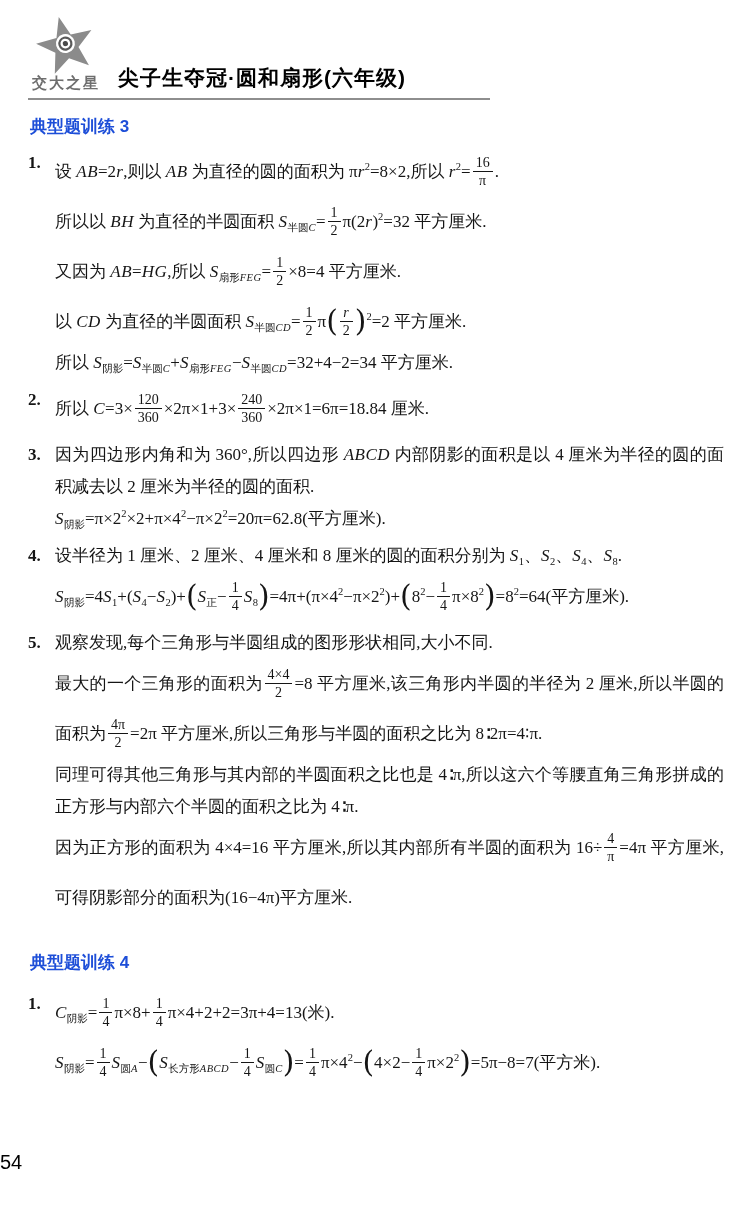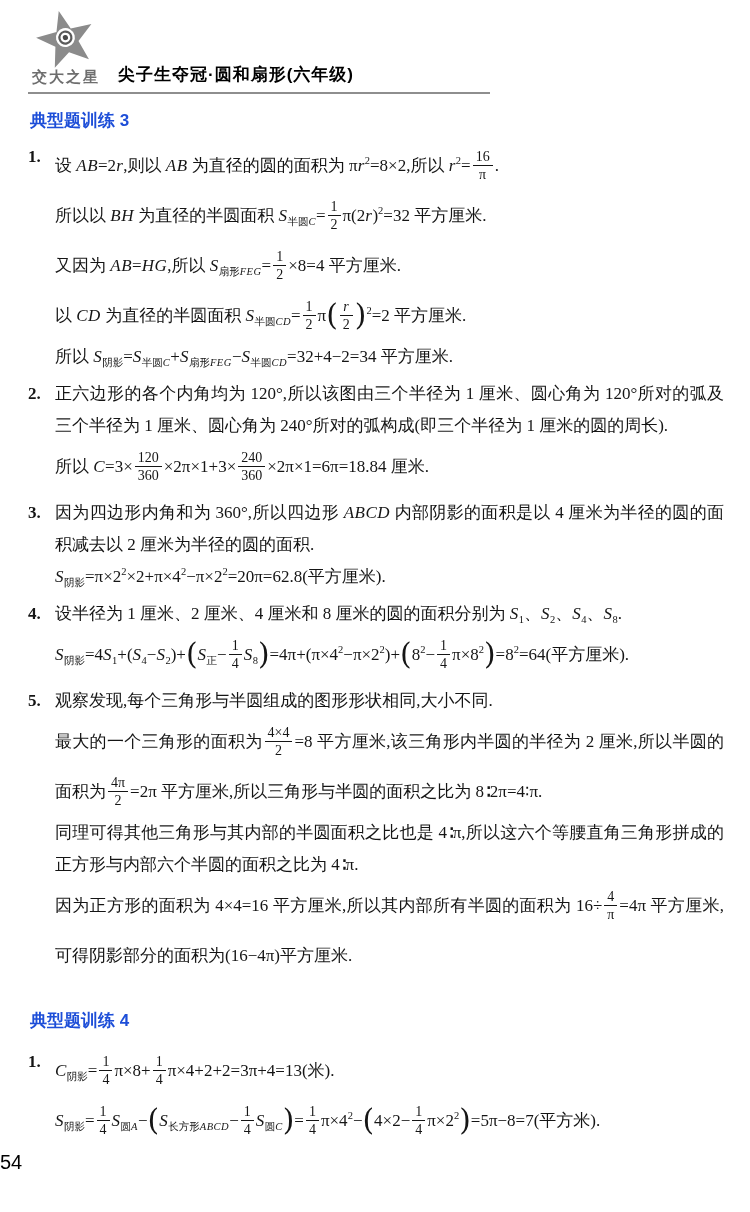--- a/index.html
+++ b/index.html
@@ -1,27 +1,27 @@
 <!DOCTYPE html>
 <html><head>
 <meta charset="utf-8">
 <style>
   html,body{margin:0;padding:0;}
   body{
     width:750px;height:1212px;position:relative;overflow:hidden;
     background:#ffffff;color:#151515;
     font-family:"Liberation Serif","DejaVu Serif",serif;
   }
-  .header{display:flex;align-items:flex-end;gap:8px;padding:10px 30px 0 26px;}
+  .header{display:flex;align-items:flex-end;gap:8px;padding:16px 30px 0 26px;}
   .logo{display:flex;flex-direction:column;align-items:center;width:80px;flex:0 0 80px;}
   .logo svg{display:block;}
   .brand{font-size:15px;font-weight:700;color:#6e6e6e;letter-spacing:2px;margin-top:-2px;
     font-family:"DejaVu Serif",serif;}
   .title{font-family:"Liberation Sans","DejaVu Sans",sans-serif;font-weight:700;
-    font-size:17px;margin:0 0 1px 4px;letter-spacing:1px;color:#000;}
+    font-size:21px;margin:0 0 1px 4px;letter-spacing:1px;color:#000;}
   .rule{border:0;border-top:2px solid #8e8e8e;margin:5px 0 0 28px;width:462px;}
   main{padding:0 26px 0 28px;}
   .sec-heading{font-family:"Liberation Sans","DejaVu Sans",sans-serif;font-weight:700;
     font-size:17px;color:#1d4ed8;margin:15px 0 9px 2px;}
   main .sec-heading:nth-of-type(2){margin-top:28px;margin-bottom:14px;}
   .item{display:flex;margin-bottom:5px;}
   .item-num{flex:0 0 27px;width:27px;font-weight:700;font-size:17px;line-height:32px;}
   .item-body{flex:1;min-width:0;}
   .para{font-size:17px;line-height:32px;text-align:justify;}
   .para.math{line-height:50px;}
@@ -64,21 +64,20 @@
         <div class="para math">设 <i>AB</i>=2<i>r</i>,则以 <i>AB</i> 为直径的圆的面积为 π<i>r</i><sup>2</sup>=8×2,所以 <i>r</i><sup>2</sup>=<span class="frac"><span class="num">16</span><span class="den">π</span></span>.</div>
         <div class="para math">所以以 <i>BH</i> 为直径的半圆面积 <i>S</i><sub>半圆<i>C</i></sub>=<span class="frac"><span class="num">1</span><span class="den">2</span></span>π(2<i>r</i>)<sup>2</sup>=32 平方厘米.</div>
         <div class="para math">又因为 <i>AB</i>=<i>HG</i>,所以 <i>S</i><sub>扇形<i>FEG</i></sub>=<span class="frac"><span class="num">1</span><span class="den">2</span></span>×8=4 平方厘米.</div>
         <div class="para math">以 <i>CD</i> 为直径的半圆面积 <i>S</i><sub>半圆<i>CD</i></sub>=<span class="frac"><span class="num">1</span><span class="den">2</span></span>π<span class="big">(</span><span class="frac"><span class="num"><i>r</i></span><span class="den">2</span></span><span class="big">)</span><sup>2</sup>=2 平方厘米.</div>
         <div class="para">所以 <i>S</i><sub>阴影</sub>=<i>S</i><sub>半圆<i>C</i></sub>+<i>S</i><sub>扇形<i>FEG</i></sub>−<i>S</i><sub>半圆<i>CD</i></sub>=32+4−2=34 平方厘米.</div>
       </div>
     </div>
     <div class="item">
       <div class="item-num">2.</div>
       <div class="item-body">
-        <div class="para">正六边形的各个内角均为 120°,所以该图由三个半径为 1 厘米、圆心角为 120°所对的弧及三个半径为 1 厘米、圆心角为 240°所对的弧构成(即三个半径为 1 厘米的圆的周长).</div>
         <div class="para math">所以 <i>C</i>=3×<span class="frac"><span class="num">120</span><span class="den">360</span></span>×2π×1+3×<span class="frac"><span class="num">240</span><span class="den">360</span></span>×2π×1=6π=18.84 厘米.</div>
       </div>
     </div>
     <div class="item">
       <div class="item-num">3.</div>
       <div class="item-body">
         <div class="para">因为四边形内角和为 360°,所以四边形 <i>ABCD</i> 内部阴影的面积是以 4 厘米为半径的圆的面积减去以 2 厘米为半径的圆的面积.</div>
         <div class="para"><i>S</i><sub>阴影</sub>=π×2<sup>2</sup>×2+π×4<sup>2</sup>−π×2<sup>2</sup>=20π=62.8(平方厘米).</div>
       </div>
     </div>

